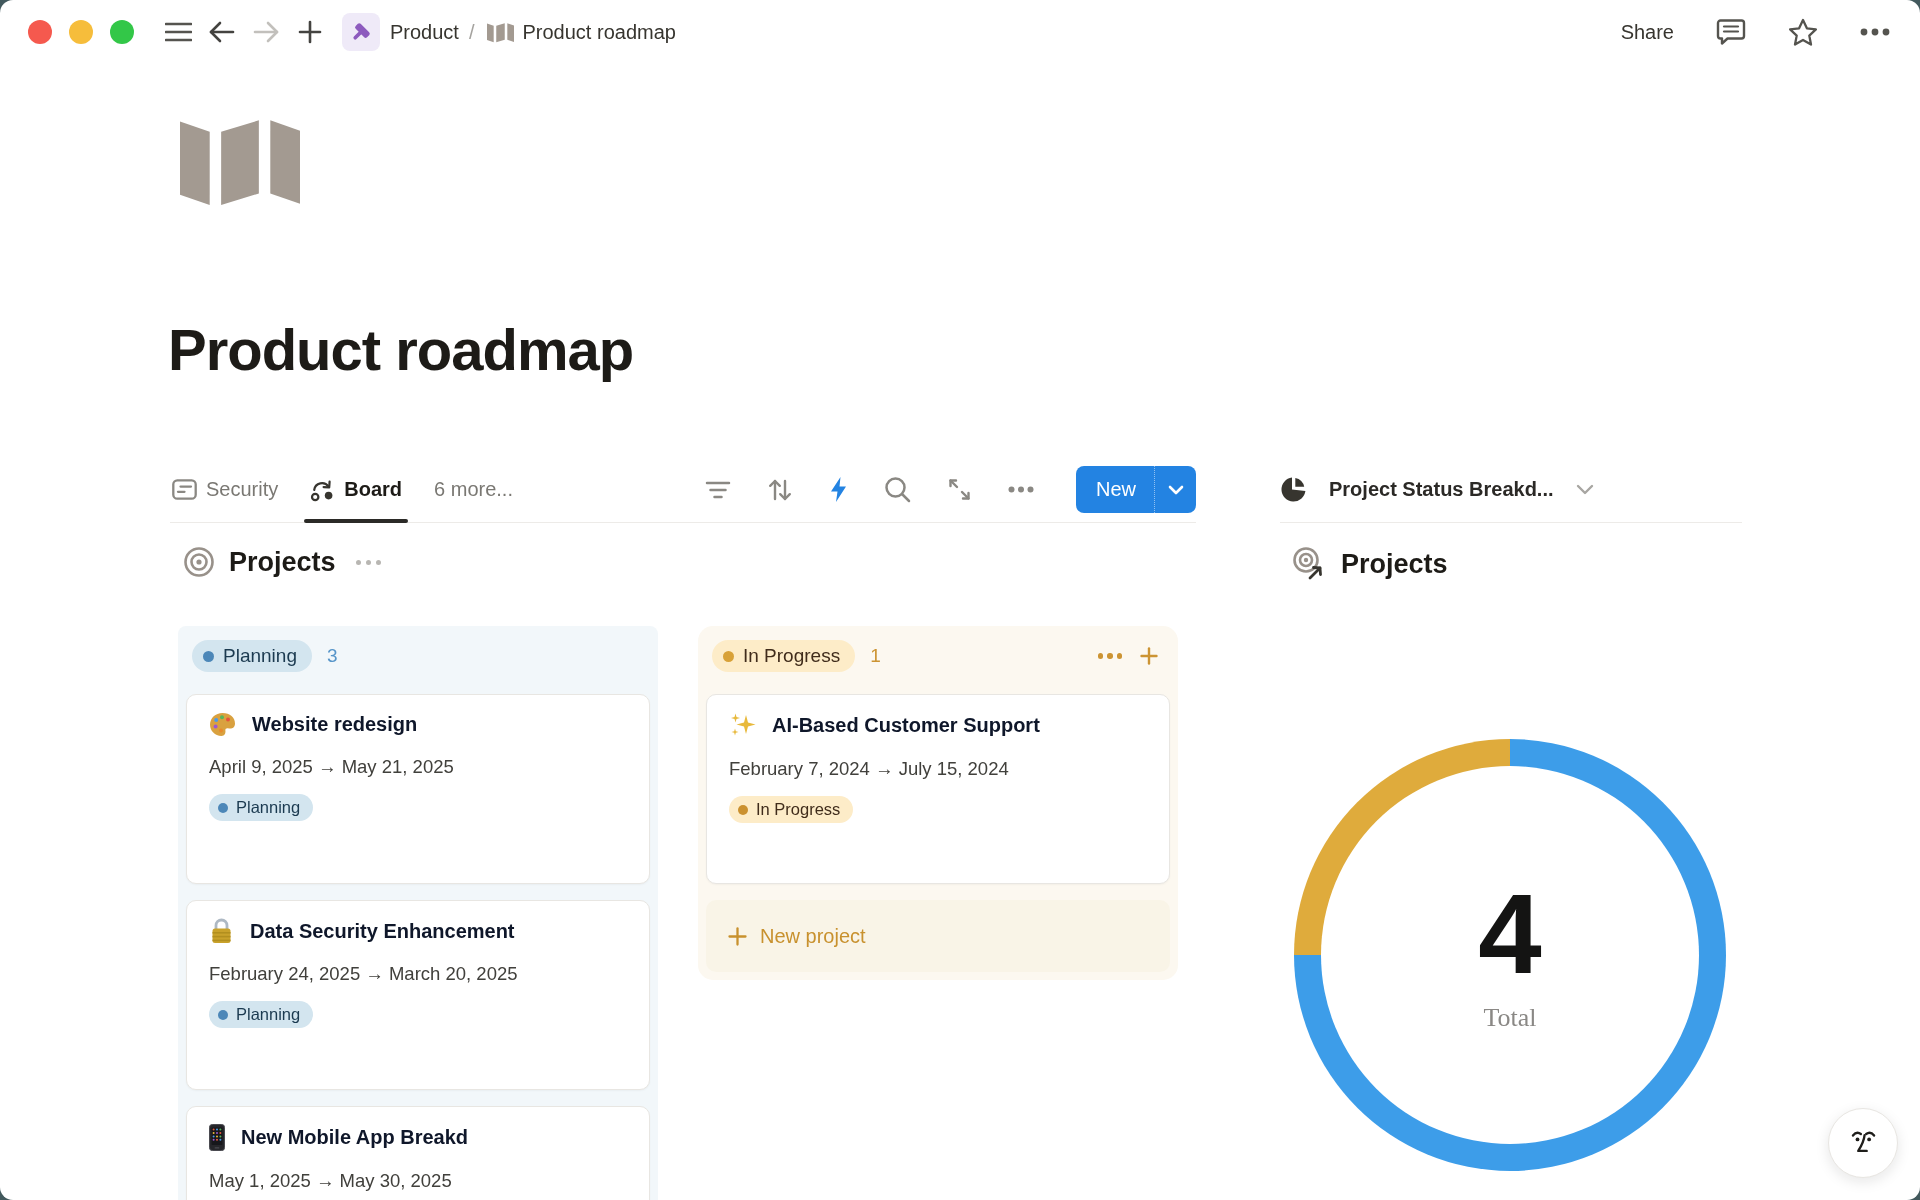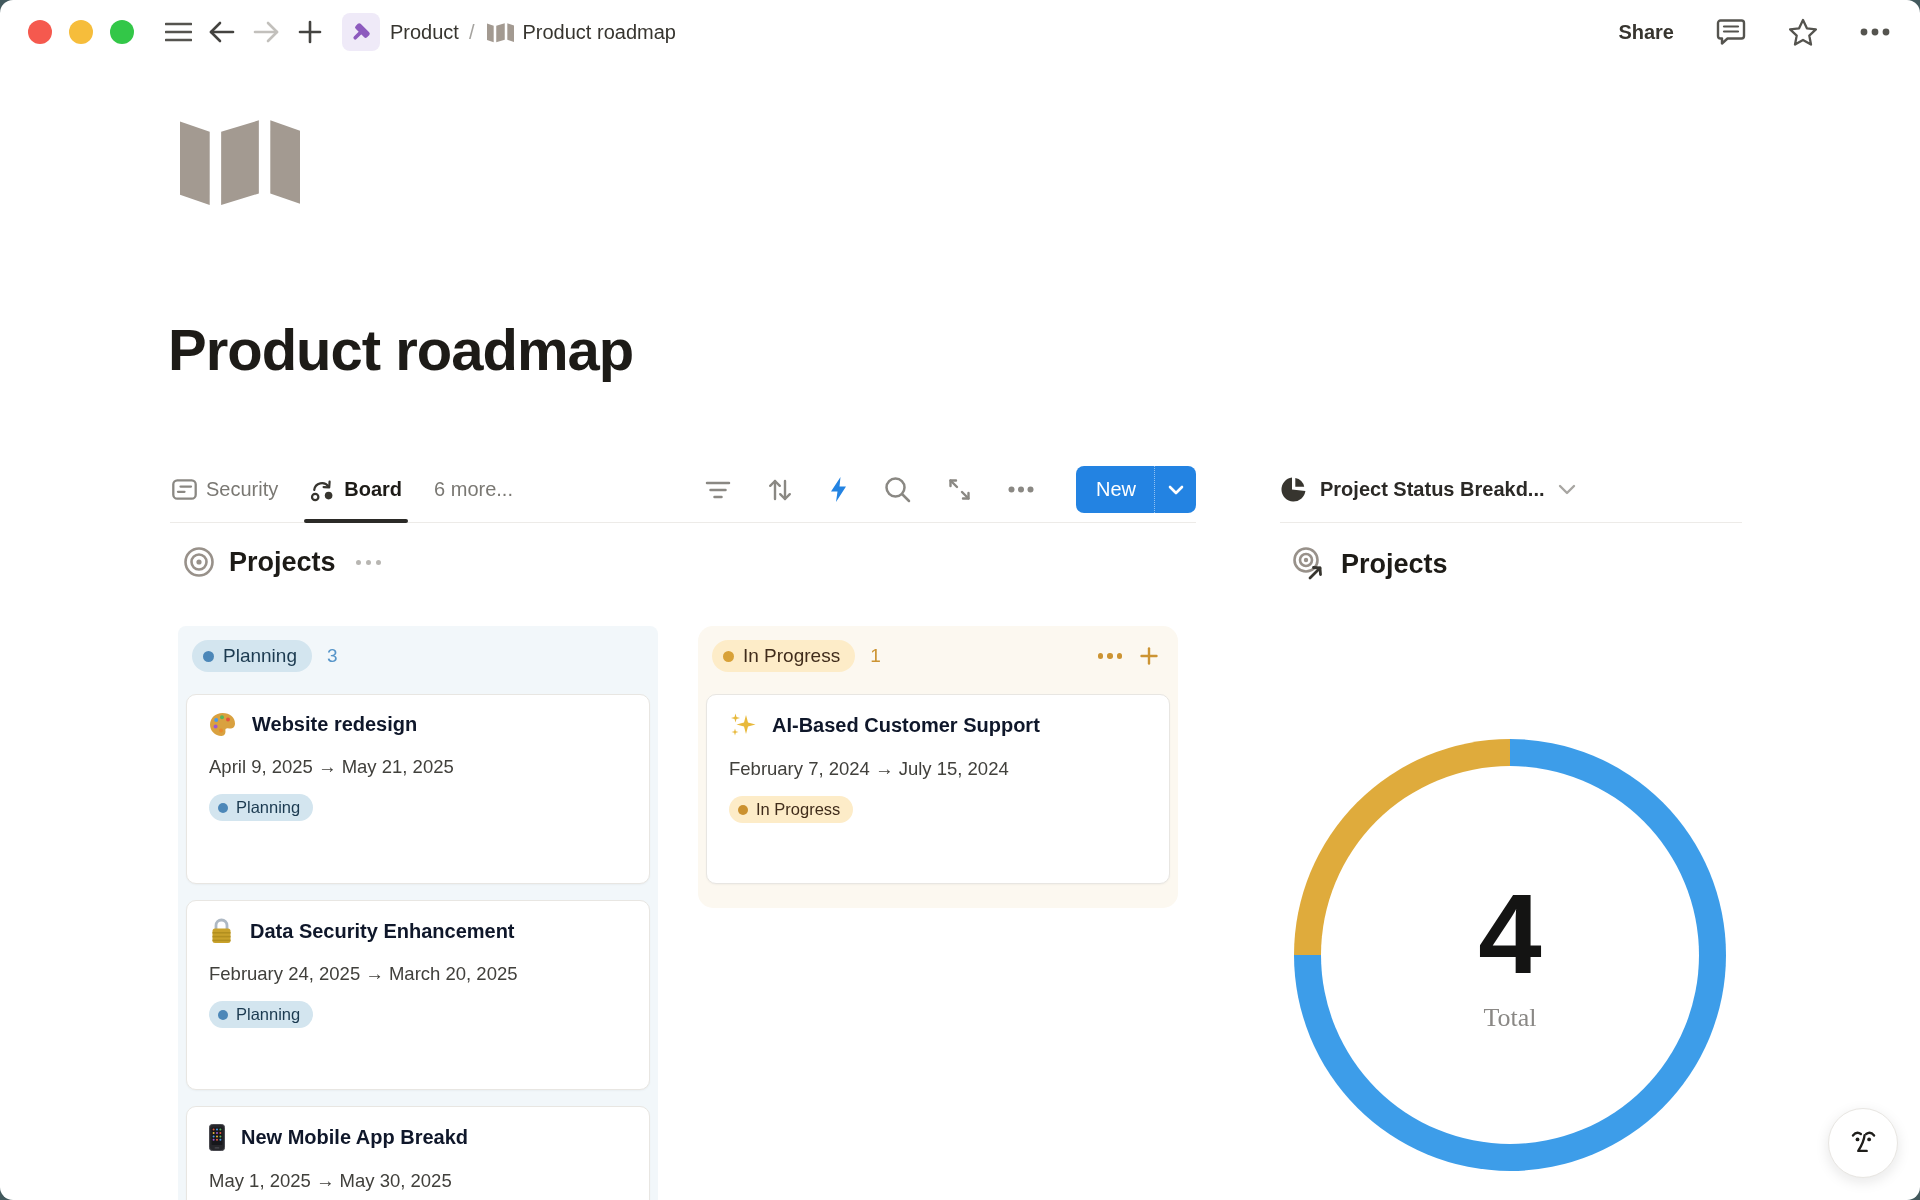--- a/index.html
+++ b/index.html
@@ -11,40 +11,40 @@
   .topbar { position:absolute; top:0; left:0; right:0; height:64px; display:flex; align-items:center; padding:0 30px 0 28px; }
   .traffic { display:flex; gap:17px; margin-right:26px; }
   .light { width:24px; height:24px; border-radius:50%; }
   .light.red { background:#F5594E; } .light.yellow { background:#F6BD3B; } .light.green { background:#33C748; }
   .tb-icon { display:flex; align-items:center; justify-content:center; width:36px; height:36px; border-radius:6px; cursor:pointer; }
   .tb-icon + .tb-icon { margin-left:8px; }
   .crumb-chip { width:38px; height:38px; border-radius:8px; background:#EFEAF8; display:flex; align-items:center; justify-content:center; margin:0 10px 0 14px; }
   .crumb-text { font-size:20px; color:#37352F; cursor:pointer; }
   .crumb-sep { font-size:20px; color:#A5A39F; margin:0 10px; }
   .crumb-map { margin:0 9px 0 2px; display:flex; }
-  .topbar-right { margin-left:auto; display:flex; align-items:center; gap:42px;font-weight:bold; }
+  .topbar-right { margin-left:auto; display:flex; align-items:center; gap:42px; }
   .share { font-size:20px; color:#37352F; cursor:pointer; }
 
   
   .page-icon { position:absolute; left:180px; top:118px; cursor:pointer; }
   .page-title { position:absolute; left:168px; top:316px; font-size:58px; font-weight:700; color:#1D1B17; letter-spacing:-1px; }
 
   
   .tabsrow { position:absolute; left:170px; top:457px; width:1026px; height:66px; display:flex; align-items:center; border-bottom:1px solid #EDEBE8; }
   .tab { display:flex; align-items:center; gap:9px; font-size:20px; color:#7A7873; cursor:pointer; position:relative; height:100%; padding:0 2px; margin-right:28px; }
   .tab.active { color:#1D1B17; font-weight:600; }
   .tab-underline { position:absolute; left:-4px; right:-4px; bottom:-1px; height:4px; background:#2B2A27; border-radius:2px; }
   .tools { margin-left:auto; display:flex; align-items:center; gap:36px; }
   .tool { display:flex; align-items:center; justify-content:center; cursor:pointer; }
   .new-btn { margin-left:6px; height:47px; background:#2383E2; border-radius:8px; display:flex; align-items:stretch; color:#fff; cursor:pointer; overflow:hidden; }
   .new-btn-main { display:flex; align-items:center; padding:0 18px 0 20px; font-size:20px; font-weight:500; }
   .new-btn-arrow { width:42px; display:flex; align-items:center; justify-content:center; border-left:1px dotted rgba(255,255,255,.5); }
 
   
-  .panelrow { position:absolute; left:1280px; top:457px; width:462px; height:66px; display:flex; align-items:center; gap:13px; border-bottom:1px solid #EDEBE8; }
+  .panelrow { position:absolute; left:1280px; top:457px; width:462px; height:66px; display:flex; align-items:center; gap:22px; border-bottom:1px solid #EDEBE8; }
   .panel-header-text { font-size:20px; font-weight:700; color:#2B2926; }
 
   
   .section-head { position:absolute; display:flex; align-items:center; gap:14px; }
   .section-head.left { left:183px; top:546px; }
   .section-head.right { left:1291px; top:546px; }
   .section-title { font-size:27px; font-weight:700; color:#1D1B17; }
   .section-dots { display:flex; gap:5px; margin-left:6px; cursor:pointer; }
   .section-dots i { width:5px; height:5px; border-radius:50%; background:#B8B6B2; }
 
@@ -454,20 +454,31 @@
       </div>
       <div class="card-dates">February 7, 2024 → July 15, 2024</div>
       <div class="card-tag">
         <span class="tag yellow">
             <span class="dot"></span>
             <span>In Progress</span>
           </span>
       </div>
     </div>
 
+    <div class="new-project">
+      <span>
+        <svg width="19" height="19" viewBox="0 0 19 19">
+            <g stroke="#C8912E" stroke-width="2.3" stroke-linecap="round">
+              <line x1="9.5" y1="1.5" x2="9.5" y2="17.5"></line>
+              <line x1="1.5" y1="9.5" x2="17.5" y2="9.5"></line>
+            </g>
+          </svg>
+      </span>
+      <span>New project</span>
+    </div>
   </div>
 
   <div class="donut">
     <div class="donut-hole">
       <span class="donut-total">4</span>
       <span class="donut-label">Total</span>
     </div>
   </div>
 
   <div class="ai-btn">

